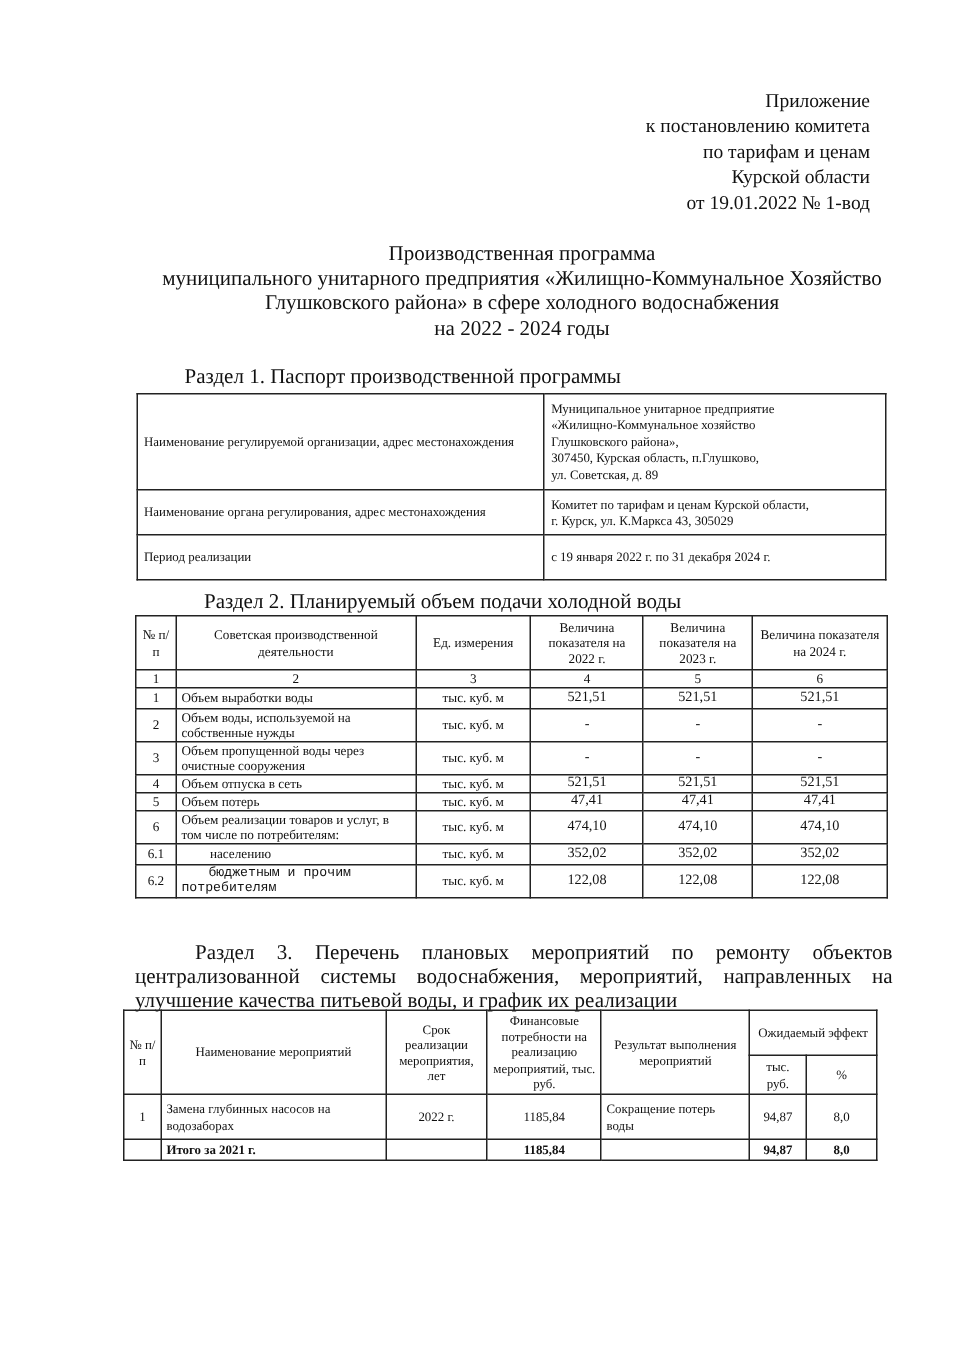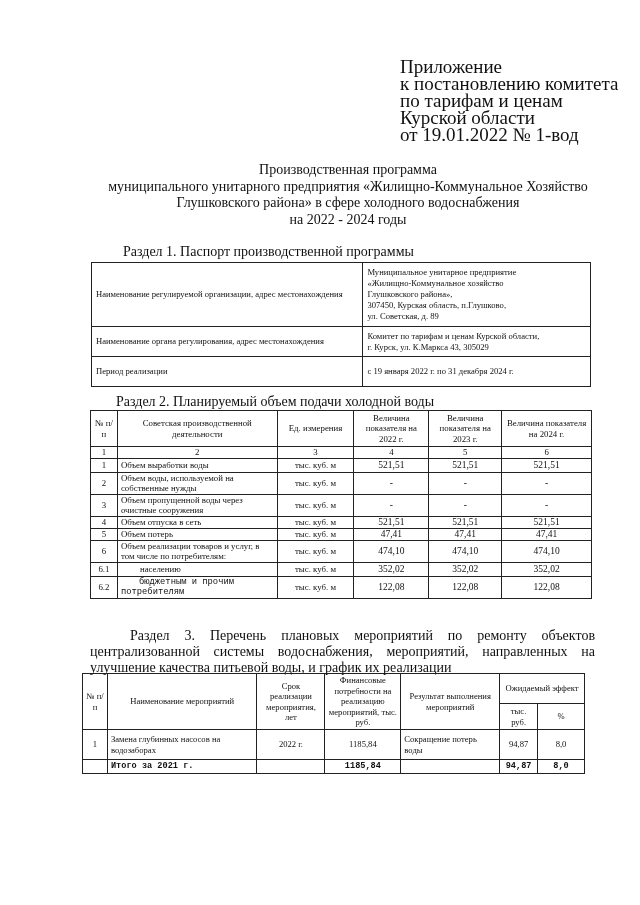--- a/index.html
+++ b/index.html
@@ -1,19 +1,19 @@
 <!DOCTYPE html>
 <html><head>
 <meta charset="utf-8">
 <style>
   html, body { margin: 0; padding: 0; background: #ffffff; }
   body { width: 640px; height: 905px; position: relative; overflow: hidden;
          font-family: "Liberation Serif", "DejaVu Serif", serif; color: #111; }
   .abs { position: absolute; }
-  .approval { left: 400px; top: 58px; width: 180px; text-align: left; font-size: 19px; line-height: 17px; }
+  .approval { left: 400px; top: 58px; width: 180px; text-align: right; font-size: 13px; line-height: 17px; }
   .approval div { white-space: nowrap; }
   .title { left: 68px; top: 162px; width: 560px; text-align: center; font-size: 14px; line-height: 16.5px; }
   .title div { white-space: nowrap; }
   .sec-head { font-size: 14px; white-space: nowrap; }
   table { border-collapse: collapse; position: absolute; }
   td, th { border: 1px solid #222; font-weight: normal; padding: 0 3px; vertical-align: middle; }
   .t1 { left: 91px; top: 262px; width: 500px; font-size: 8.6px; line-height: 11px; }
   .t1 td { padding: 2px 4px; }
   .t2 { left: 90px; top: 410px; width: 502px; font-size: 8.8px; line-height: 10.5px; }
   .t2 td { text-align: center; }
@@ -71,21 +71,21 @@
   </tr>
   <tr style="height:30px;">
     <td>Период реализации</td>
     <td>
       <div>с 19 января 2022 г. по 31 декабря 2024 г.</div>
     </td>
   </tr>
 </tbody>
   </table>
 
-<div class="abs sec-head" style="left:116px; top:394px;">Раздел 2. Планируемый объем подачи холодной воды</div>
+<div class="abs sec-head" style="left:136px; top:394px;">Раздел 2. Планируемый объем подачи холодной воды</div>
 <table class="t2">
   <colgroup>
     <col style="width:27px">
       <col style="width:160px">
       <col style="width:77px">
     <col style="width:75px">
       <col style="width:73px">
       <col style="width:90px">
   </colgroup>
   <tbody>
@@ -203,21 +203,21 @@
   </tr>
   <tr style="height:30px;">
     <td>1</td>
     <td class="left">Замена глубинных насосов  на водозаборах</td>
     <td>2022 г.</td>
     <td>1185,84</td>
     <td class="left">Сокращение потерь воды</td>
     <td>94,87</td>
     <td>8,0</td>
   </tr>
-  <tr style="height:14px;font-family:Liberation Mono, monospace;">
+  <tr style="height:14px;">
     <td></td>
     <td class="left bold">Итого за 2021 г.</td>
     <td></td>
     <td class="bold">1185,84</td>
     <td></td>
     <td class="bold">94,87</td>
     <td class="bold">8,0</td>
   </tr>
 </tbody>
   </table>

